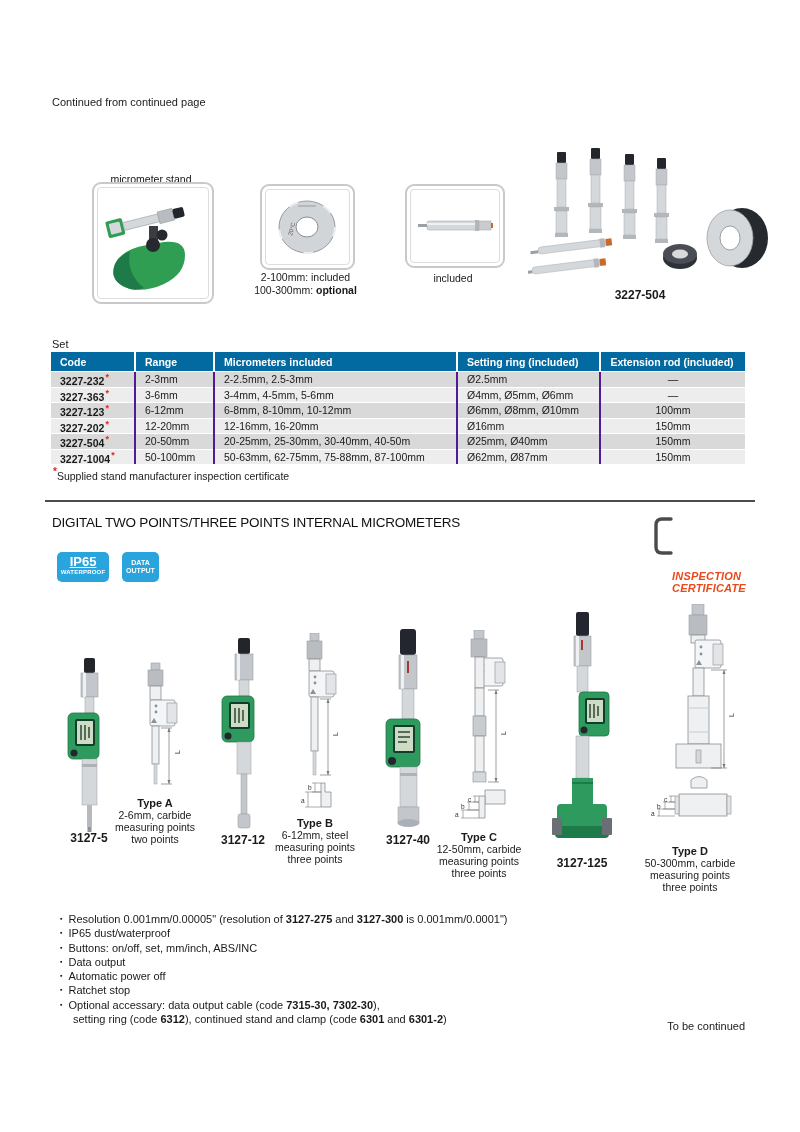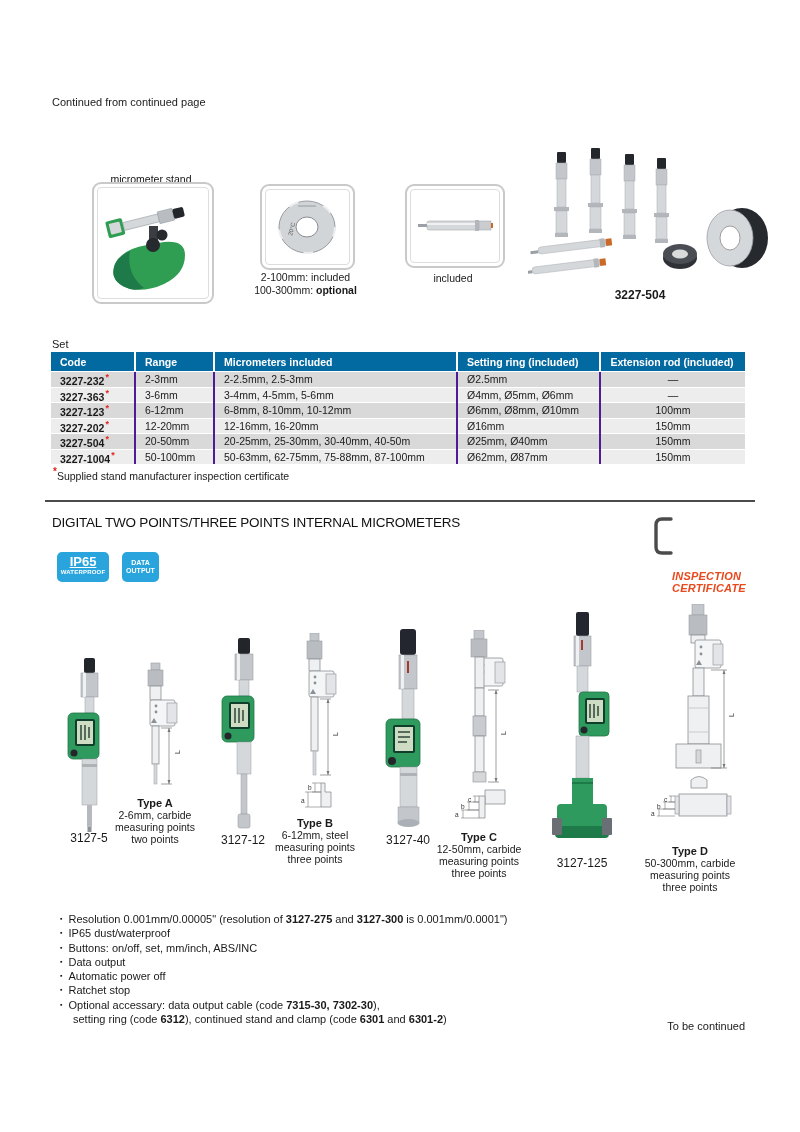--- a/index.html
+++ b/index.html
@@ -48,21 +48,21 @@
   #badge-data{left:122px;top:552px;width:37px;height:30px;}
   #badge-data .b1{font-size:7px;line-height:8px;padding-top:7px;}
   #badge-data .b2{font-size:7px;line-height:8px;}
 
   
   #insp-logo{left:651px;top:515px;width:118px;height:42px;}
   #insp-text{position:absolute;left:21px;top:8px;font-size:11px;line-height:11.5px;font-weight:bold;
              font-style:italic;color:#e8491d;letter-spacing:0.2px;white-space:nowrap;margin-top:48px;}
 
   
-  .prod-caption{position:absolute;text-align:center;font-weight:normal;font-size:12px;}
+  .prod-caption{position:absolute;text-align:center;font-weight:bold;font-size:12px;}
   .type-block{position:absolute;text-align:center;font-size:10.5px;line-height:12px;}
   .type-title{font-weight:bold;font-size:11px;}
 
   
   #features{position:absolute;left:60px;top:912px;width:640px;font-size:11px;}
   .feature-line{line-height:14.3px;white-space:nowrap;}
   .feature-line .bullet{font-size:7px;vertical-align:2px;margin-right:6px;}
   .feature-line.cont{padding-left:13px;}
   #to-be-continued{left:595px;top:1020px;width:150px;text-align:right;font-size:11px;}
 

